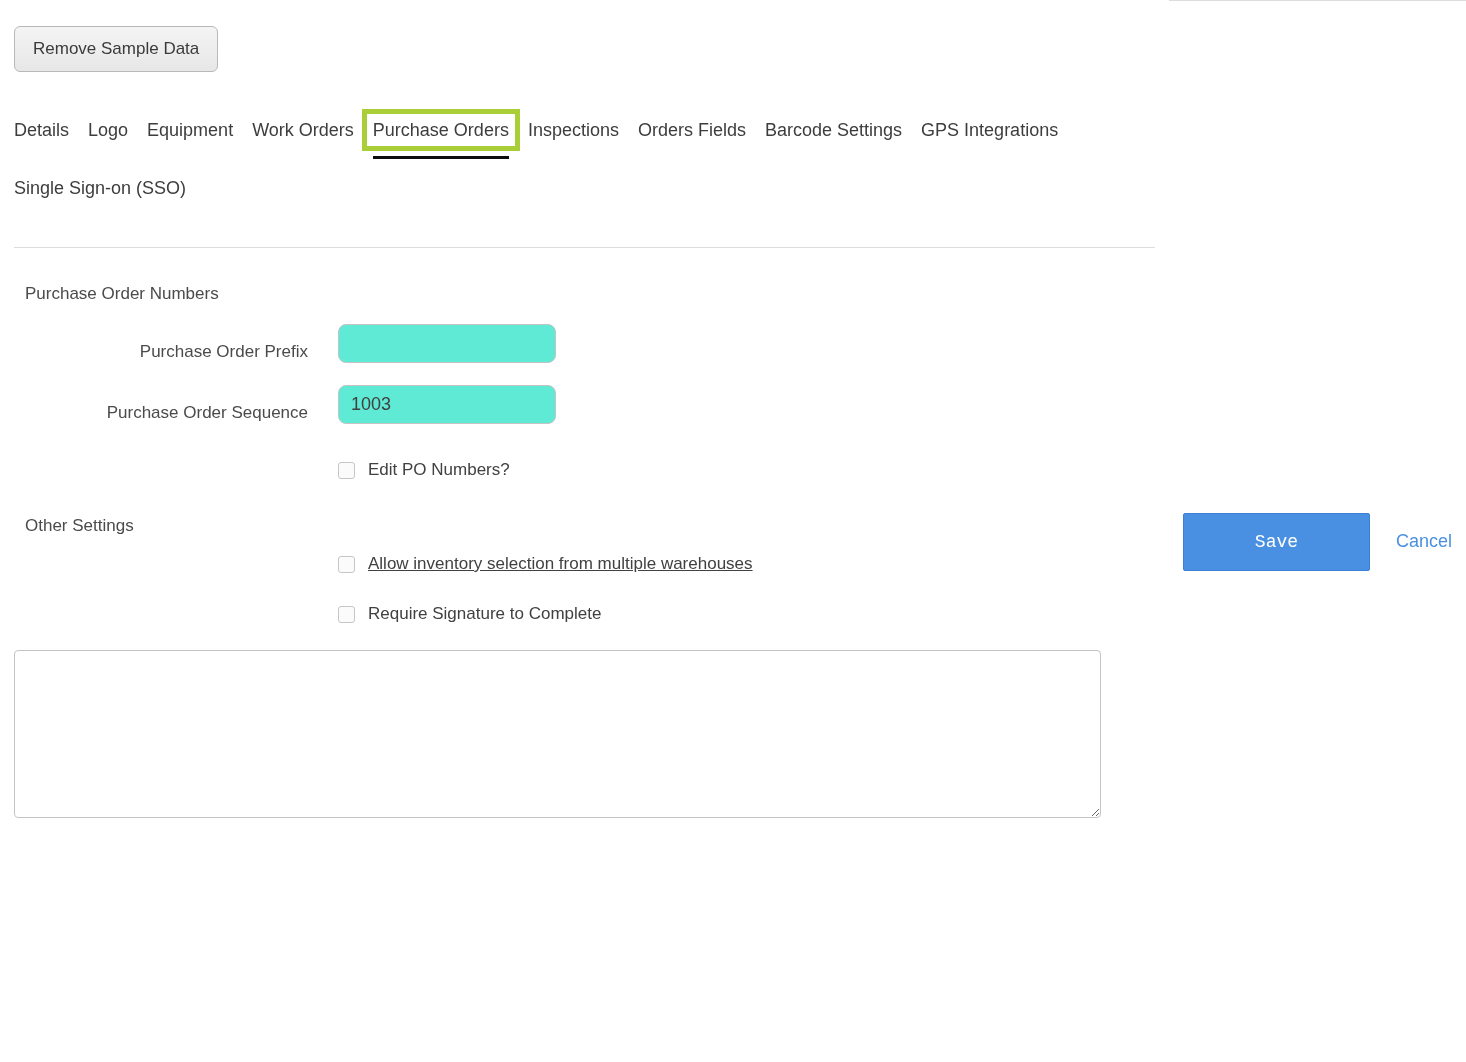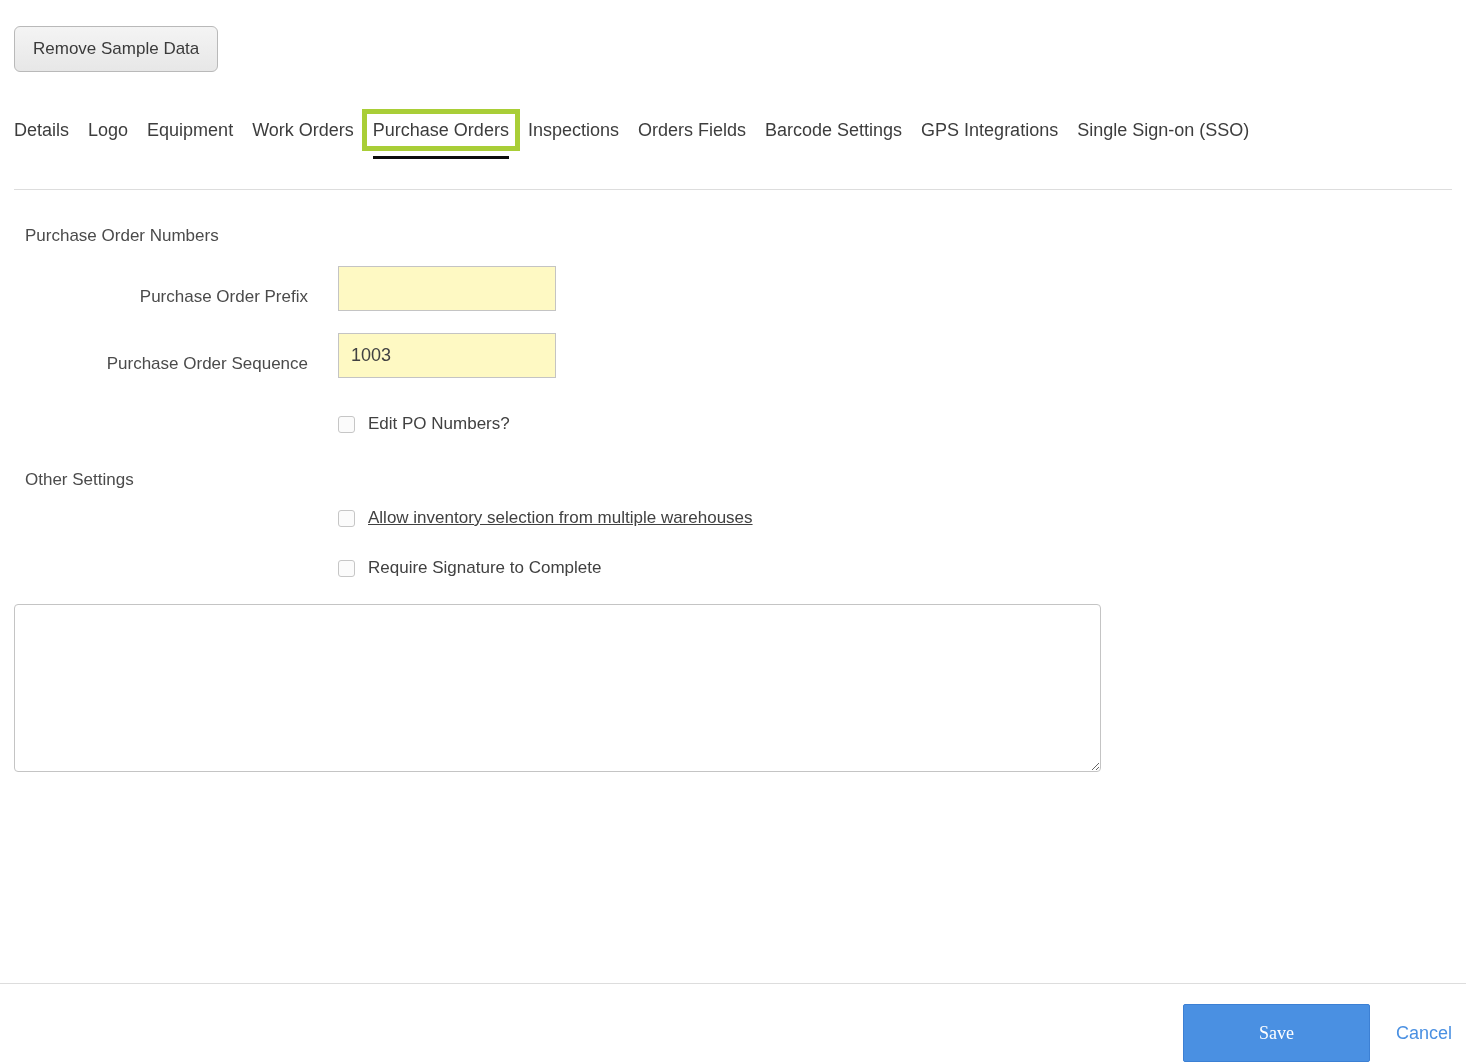--- a/index.html
+++ b/index.html
@@ -4,21 +4,21 @@
 <style>
   * { box-sizing: border-box; margin: 0; padding: 0; }
   html, body {
     width: 1466px;
     height: 1062px;
     background: #ffffff;
     font-family: "Liberation Sans", "DejaVu Sans", sans-serif;
     color: #414141;
     overflow: hidden;
   }
-  .page { width: 1466px; height: 1062px; display: flex; flex-direction: column; }
+  .page { width: 1466px; height: 1062px; display: flex; flex-direction: row; }
   .content { padding: 0 14px; flex: 1 1 auto; }
 
   
   .btn-sample {
     margin-top: 26px;
     display: inline-block;
     padding: 12px 18px;
     font-size: 17px;
     color: #3b3b3b;
     background: linear-gradient(#f4f4f4, #e7e7e7);
@@ -82,29 +82,29 @@
   }
   .form-label .wrap-narrow {
     display: inline-block;
     max-width: 220px;
     text-align: right;
   }
   .align-top .form-label { padding-top: 16px; }
 
   .text-input {
     width: 218px;
-    height: 45px;
+    height: 39px;
     border: 1px solid #c4c4c4;
-    border-radius: 0;
+    border-radius: 8px;
     font-size: 18px;
     padding: 0 12px;
     color: #414141;
     font-family: inherit;
     outline: none;
-    background: #fef9c3;
+    background: #5eead4;
   }
   .textarea-input {
     width: 1087px;
     height: 168px;
     border: 1px solid #c4c4c4;
     border-radius: 4px;
     font-size: 17px;
     padding: 10px 12px;
     color: #414141;
     font-family: inherit;
@@ -149,21 +149,21 @@
   }
   .btn-save {
     width: 187px;
     height: 58px;
     background: #4a90e2;
     border: 1px solid #3c80d4;
     border-radius: 2px;
     color: #ffffff;
     font-size: 18px;
     cursor: pointer;
-    font-family: Liberation Serif, serif;
+    font-family: Liberation Mono, monospace;
   }
   .link-cancel {
     font-size: 18px;
     color: #4a90e2;
     text-decoration: none;
     cursor: pointer;
   }
 </style>
 </head>
 <body>

